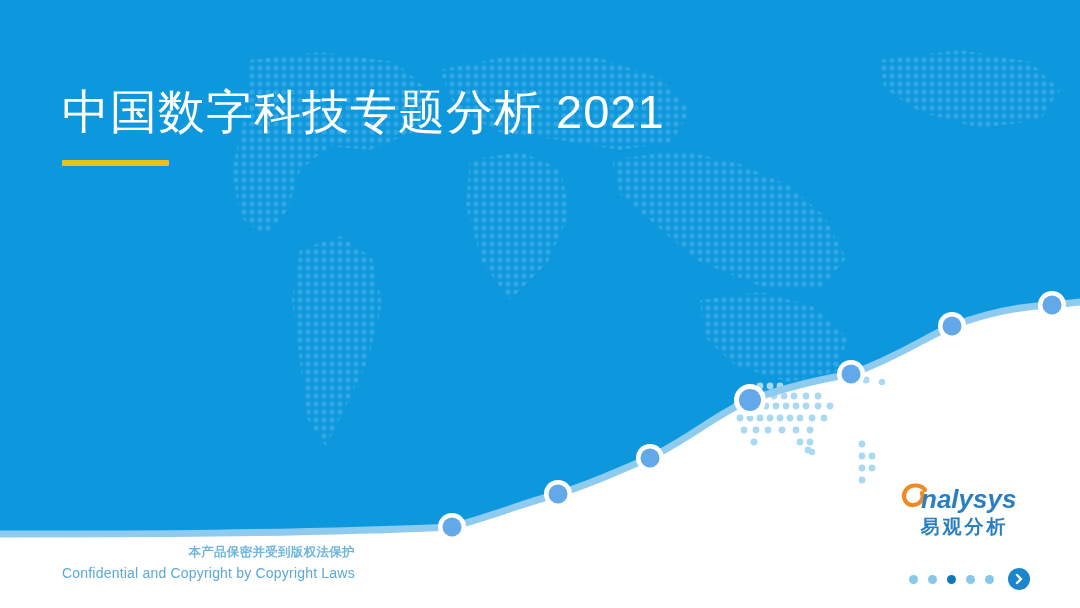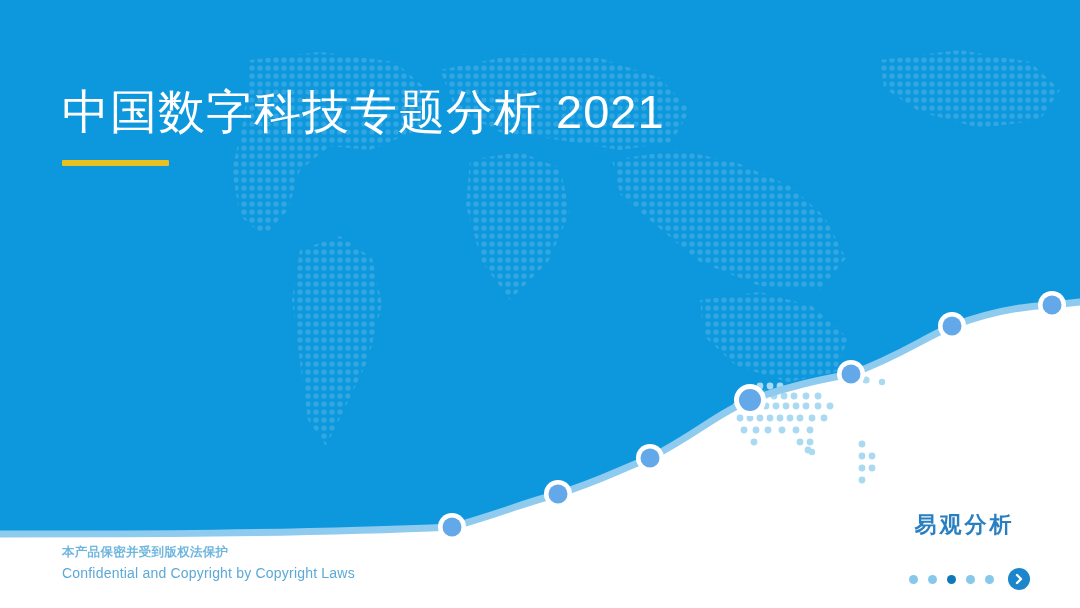--- a/index.html
+++ b/index.html
@@ -62,20 +62,21 @@
     background: #e8c020;
     border-radius: 1px;
   }
 
   
   .footer {
     position: absolute;
     left: 62px;
     bottom: 24px;
     z-index: 12;
+    text-align: right;
   }
   .footer-cn {
     font-size: 12.5px;
     font-weight: bold;
     color: #6fb6de;
     line-height: 1.6;
     letter-spacing: 0.3px;
     white-space: nowrap;
   }
   .footer-en {
@@ -96,21 +97,21 @@
     text-align: center;
     width: 135px;
   }
   .logo-mark {
     position: relative;
     height: 34px;
   }
   .logo-mark svg { display: block; }
   .logo-cn {
     margin-top: -1px;
-    font-size: 22px;
+    font-size: 19px;
     font-weight: bold;
     color: #2a7fc1;
     letter-spacing: 3px;
   }
 
   
   .pager {
     position: absolute;
     right: 50px;
     bottom: 18px;
@@ -289,20 +290,26 @@
     <h1 class="slide-title">中国数字科技专题分析 2021</h1>
     <div class="title-rule"></div>
   </div>
 
   <div class="footer">
     <div class="footer-cn">本产品保密并受到版权法保护</div>
     <div class="footer-en">Confidential and Copyright by Copyright Laws</div>
   </div>
 
   <div class="logo">
+    <div class="logo-mark">
+      <svg width="135" height="34" viewBox="0 0 135 34">
+        <path d="M28 9 C24 3, 13 3, 9 9 C4 16, 9 25, 17 24 C24 23, 27 17, 25 12" fill="none" stroke="#ef8b22" stroke-width="4.2" stroke-linecap="round"></path>
+        <text x="24" y="27" font-family="Liberation Sans, sans-serif" font-size="26" font-style="italic" font-weight="bold" fill="#2a7fc1">nalysys</text>
+      </svg>
+    </div>
     <div class="logo-cn">易观分析</div>
   </div>
 
   <div class="pager">
     <span class="pager-dot"></span>
     <span class="pager-dot"></span>
     <span class="pager-dot active"></span>
     <span class="pager-dot"></span>
     <span class="pager-dot"></span>
     <span class="pager-next">

